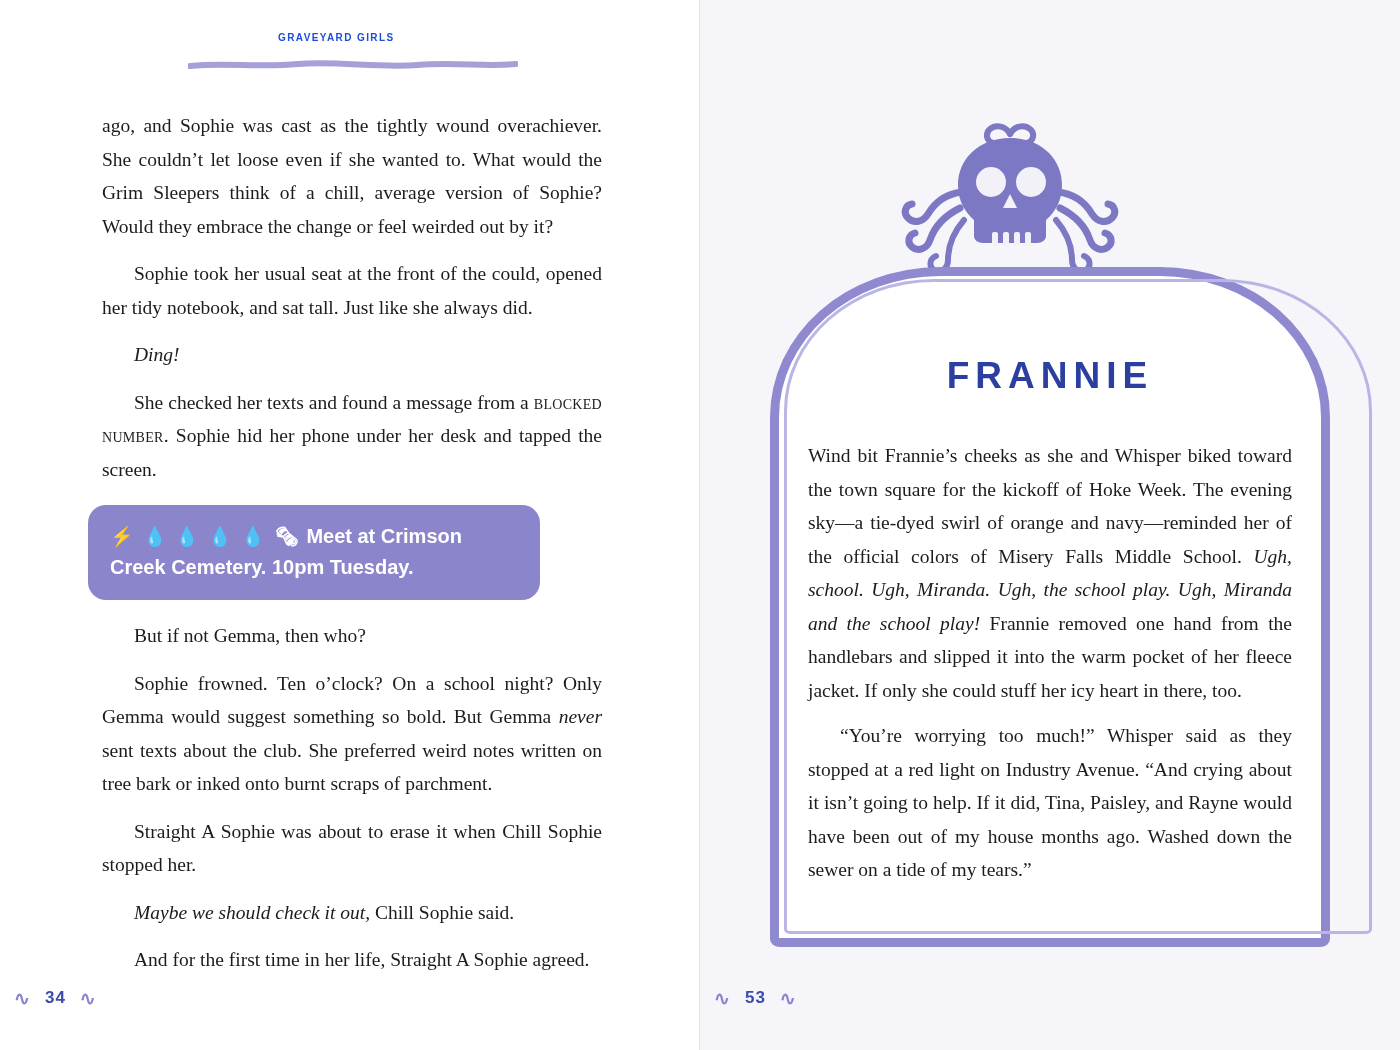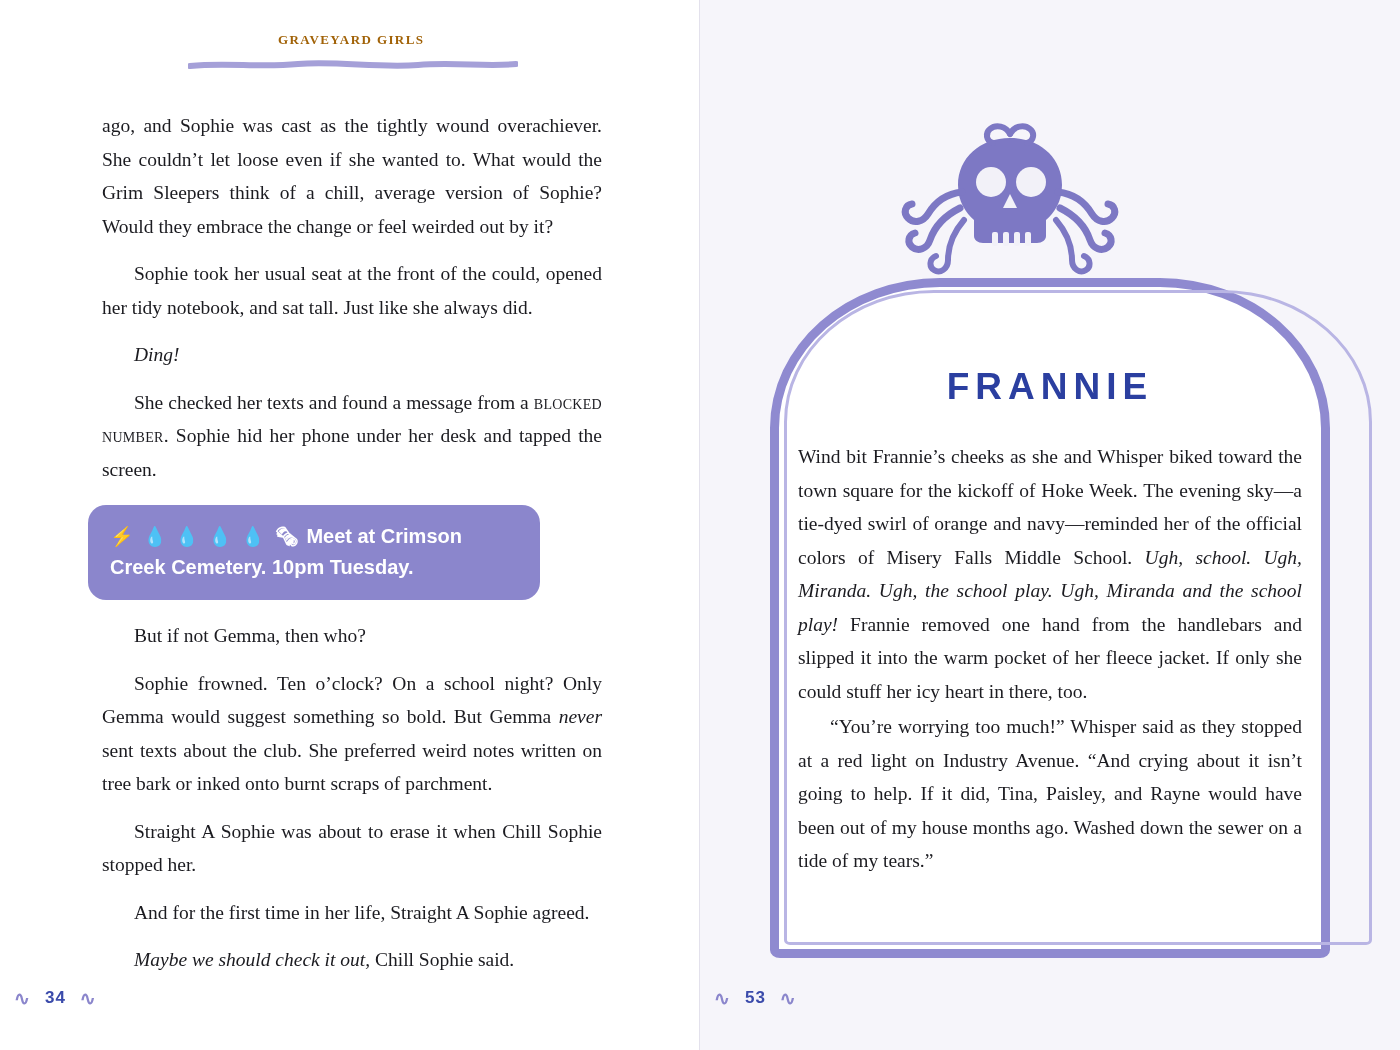--- a/index.html
+++ b/index.html
@@ -41,25 +41,25 @@
     width: 1px;
     height: 1050px;
     background: #e3e1ec;
   }
 
   
   .running-head {
     position: absolute;
     left: 278px;
     top: 32px;
-    font-family: Liberation Serif, serif;
-    font-size: 13px;
+    font-family: Liberation Sans, sans-serif;
+    font-size: 10px;
     font-weight: bold;
     letter-spacing: 1.4px;
-    color: #a16207;
+    color: #1d4ed8;
   }
   .head-rule {
     position: absolute;
     left: 188px;
     top: 60px;
     width: 330px;
     height: 10px;
   }
   .left-body {
     position: absolute;
@@ -131,21 +131,21 @@
     text-align: center;
     font-family: "Liberation Sans", sans-serif;
     font-size: 13px;
     font-weight: bold;
     letter-spacing: 4px;
     color: #4a45a8;
   }
   .arch {
     position: absolute;
     left: 70px;
-    top: 278px;
+    top: 267px;
     width: 616px;
     height: 680px;
   }
   .arch-inner {
     position: absolute;
     left: 0;
     top: 0;
     width: 560px;
     height: 680px;
     background: #ffffff;
@@ -179,21 +179,21 @@
   .right-body {
     position: absolute;
     left: 26px;
     top: 160px;
     width: 508px;
     font-size: 19.5px;
     line-height: 33.5px;
     color: #1b1b20;
     text-align: justify;
   }
-  .right-body p { margin: 2px; }
+  .right-body p { margin: 12px; }
   .right-body p.indent { text-indent: 32px; }
 </style>
 </head>
 <body>
 
 <div class="spread">
 
   <div class="page page-left">
 
     <div class="running-head">GRAVEYARD GIRLS</div>
@@ -209,22 +209,22 @@
       <p class="indent"><span>She checked her texts and found a message from a </span><span class="smallcaps">blocked number</span><span>. Sophie hid her phone under her desk and tapped the screen.</span></p>
 
       <div class="text-bubble">
         <span class="emoji-run">⚡ 💧 💧 💧 💧 🗞</span>
         <span>Meet at Crimson Creek Cemetery. 10pm Tuesday.</span>
       </div>
 
       <p class="indent">But if not Gemma, then who?</p>
       <p class="indent"><span>Sophie frowned. Ten o’clock? On a school night? Only Gemma would suggest something so bold. But Gemma </span><span class="italic">never</span><span> sent texts about the club. She preferred weird notes written on tree bark or inked onto burnt scraps of parchment.</span></p>
       <p class="indent">Straight A Sophie was about to erase it when Chill Sophie stopped her.</p>
+      <p class="indent"><span class="italic">Maybe we should check it out,</span><span> Chill Sophie said.</span></p>
       <p class="indent">And for the first time in her life, Straight A Sophie agreed.</p>
-      <p class="indent"><span class="italic">Maybe we should check it out,</span><span> Chill Sophie said.</span></p>
     </div>
 
     <div class="folio">
       <span class="orn">∿</span><span>34</span><span class="orn">∿</span>
     </div>
   </div>
 
   <div class="gutter-line"></div>
 
   <div class="page page-right">

